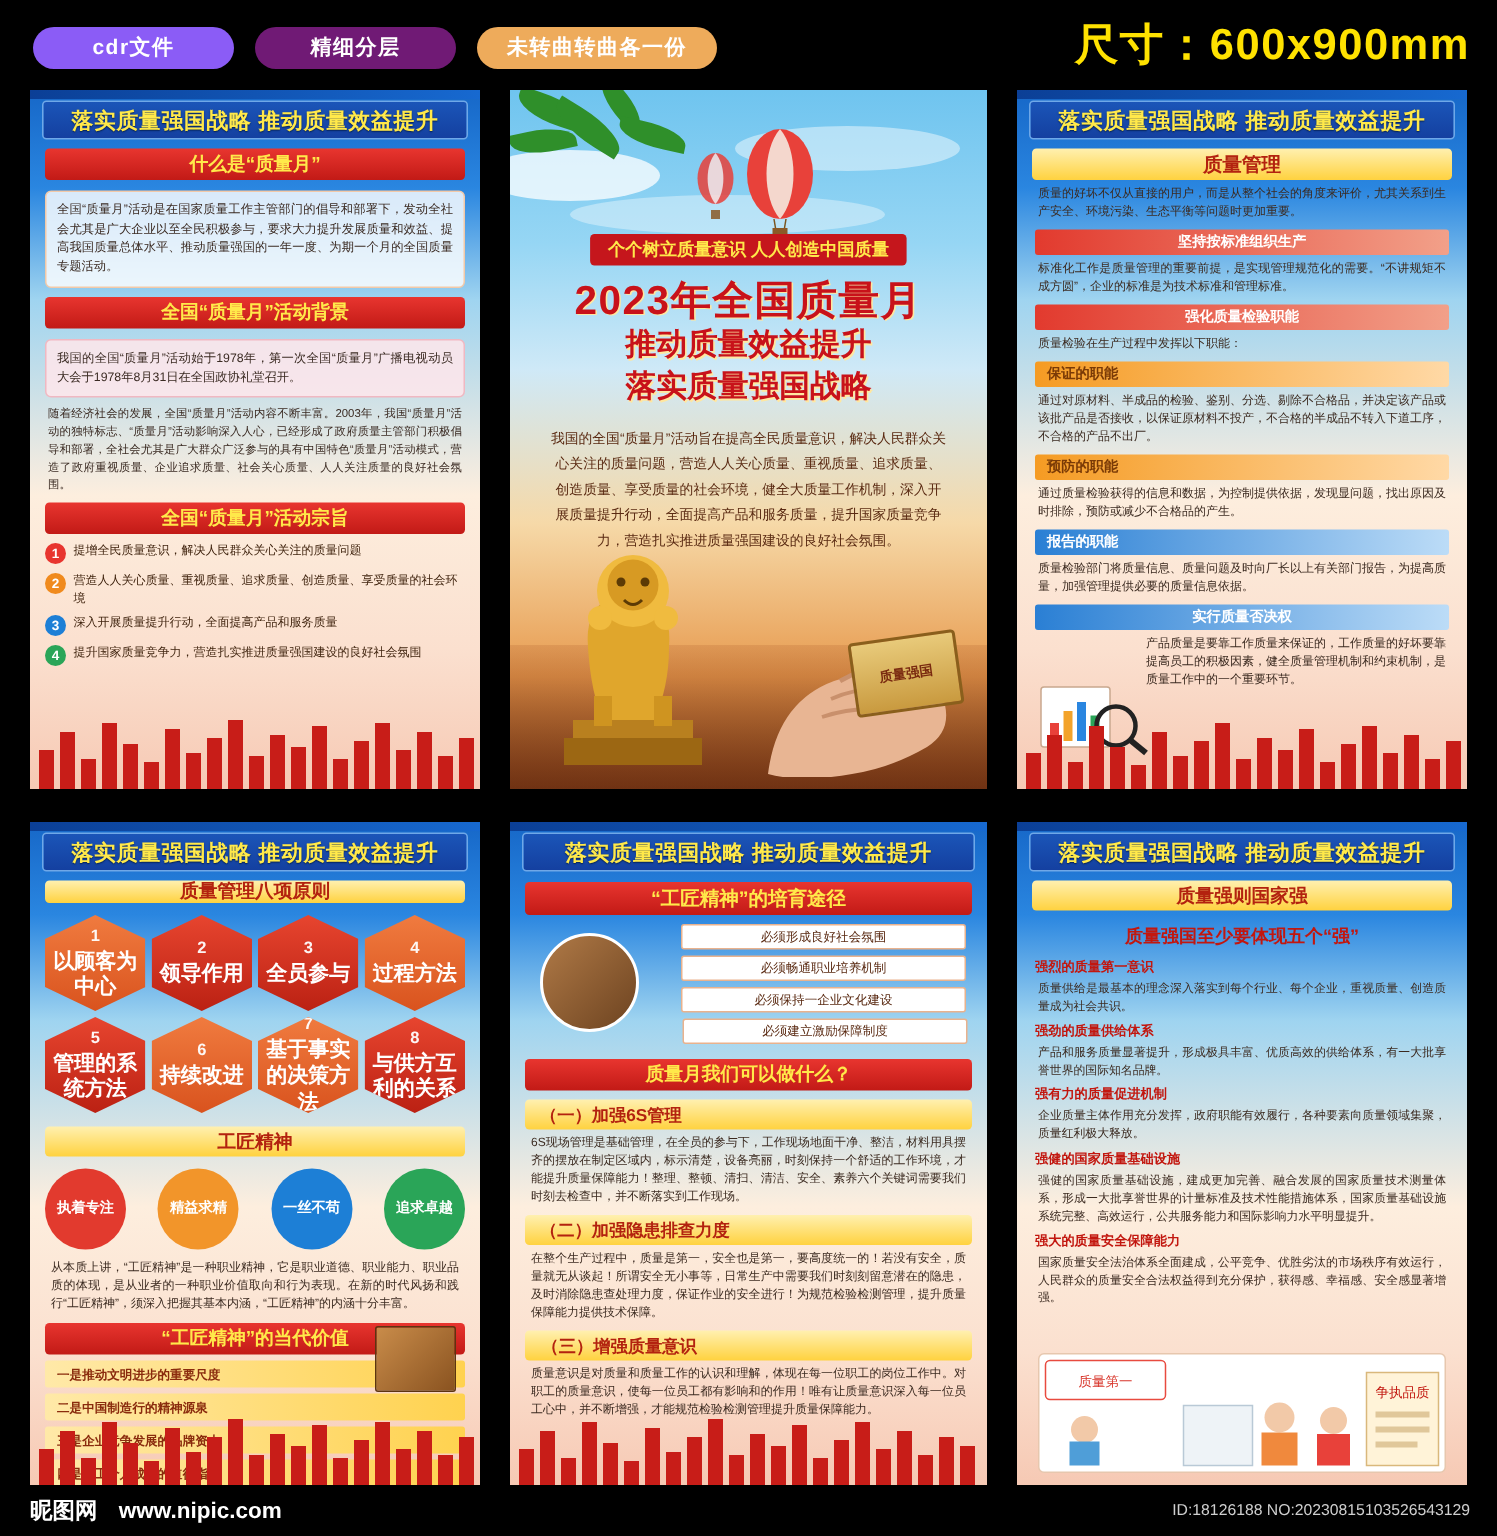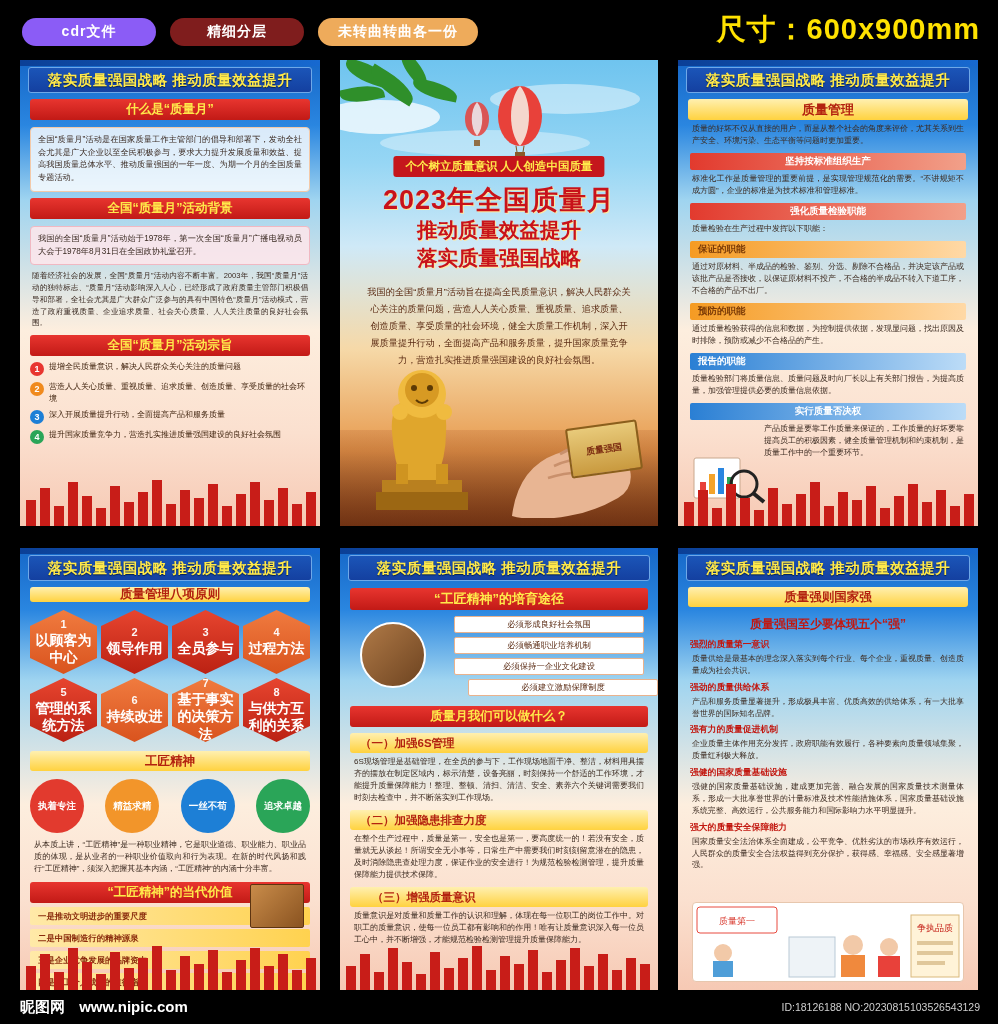--- a/index.html
+++ b/index.html
@@ -12,21 +12,21 @@
   .stage { position: relative; width: 998px; height: 1024px; }
 
   
   .topbar { position: absolute; left: 0; top: 0; width: 998px; height: 58px; background: #000; }
   .tag {
     position: absolute; top: 18px; height: 28px; border-radius: 14px;
     color: #fff; font-size: 14px; font-weight: bold; display: flex;
     align-items: center; justify-content: center; letter-spacing: 1px;
   }
   .tag1 { left: 22px;  width: 134px; background: #8b5cf6; }
-  .tag2 { left: 170px; width: 134px; background: #7f1d1d; }
+  .tag2 { left: 170px; width: 134px; background: #701a75; }
   .tag3 { left: 318px; width: 160px; background: #eeab5b; }
   .size-label {
     position: absolute; right: 18px; top: 10px; color: #ffe200;
     font-size: 29px; font-weight: bold; letter-spacing: 1px;
   }
 
   
   .panel { position: absolute; overflow: hidden; }
   .col1 { left: 20px;  width: 300px; }
   .col2 { left: 340px; width: 318px; }
@@ -480,32 +480,32 @@
   <div class="panel infopanel col2 row2">
     <div class="hdr-strip"></div>
     <div class="pnl-title">落实质量强国战略 推动质量效益提升</div>
     <div class="redbar" style="margin-top:7px;height:22px;font-size:13px;">“工匠精神”的培育途径</div>
 
     <div class="handimg"></div>
     <div style="margin-top:6px;">
       <div class="linebox" style="margin-right:14px;">必须形成良好社会氛围</div>
       <div class="linebox" style="margin-right:14px;">必须畅通职业培养机制</div>
       <div class="linebox" style="margin-right:14px;">必须保持一企业文化建设</div>
-      <div class="linebox" style="margin-right:0;">必须建立激励保障制度</div>
+      <div class="linebox" style="margin-right:13px;">必须建立激励保障制度</div>
     </div>
 
     <div class="redbar" style="margin-top:10px;height:21px;font-size:12.5px;">质量月我们可以做什么？</div>
 
     <div class="yellowbar" style="justify-content:flex-start;padding-left:10px;">（一）加强6S管理</div>
     <div class="subtxt">6S现场管理是基础管理，在全员的参与下，工作现场地面干净、整洁，材料用具摆齐的摆放在制定区域内，标示清楚，设备亮丽，时刻保持一个舒适的工作环境，才能提升质量保障能力！整理、整顿、清扫、清洁、安全、素养六个关键词需要我们时刻去检查中，并不断落实到工作现场。</div>
 
     <div class="yellowbar" style="justify-content:flex-start;padding-left:10px;">（二）加强隐患排查力度</div>
     <div class="subtxt">在整个生产过程中，质量是第一，安全也是第一，要高度统一的！若没有安全，质量就无从谈起！所谓安全无小事等，日常生产中需要我们时刻刻留意潜在的隐患，及时消除隐患查处理力度，保证作业的安全进行！为规范检验检测管理，提升质量保障能力提供技术保障。</div>
 
-    <div class="yellowbar" style="justify-content:flex-start;padding-left:22px;">（三）增强质量意识</div>
+    <div class="yellowbar" style="justify-content:flex-start;padding-left:11px;">（三）增强质量意识</div>
     <div class="subtxt">质量意识是对质量和质量工作的认识和理解，体现在每一位职工的岗位工作中。对职工的质量意识，使每一位员工都有影响和的作用！唯有让质量意识深入每一位员工心中，并不断增强，才能规范检验检测管理提升质量保障能力。</div>
 
     <div class="ribbon">
       <i style="left:6px;height:24px"></i>
         <i style="left:20px;height:36px"></i>
       <i style="left:34px;height:18px"></i>
         <i style="left:48px;height:42px"></i>
       <i style="left:62px;height:28px"></i>
         <i style="left:76px;height:16px"></i>
       <i style="left:90px;height:38px"></i>

